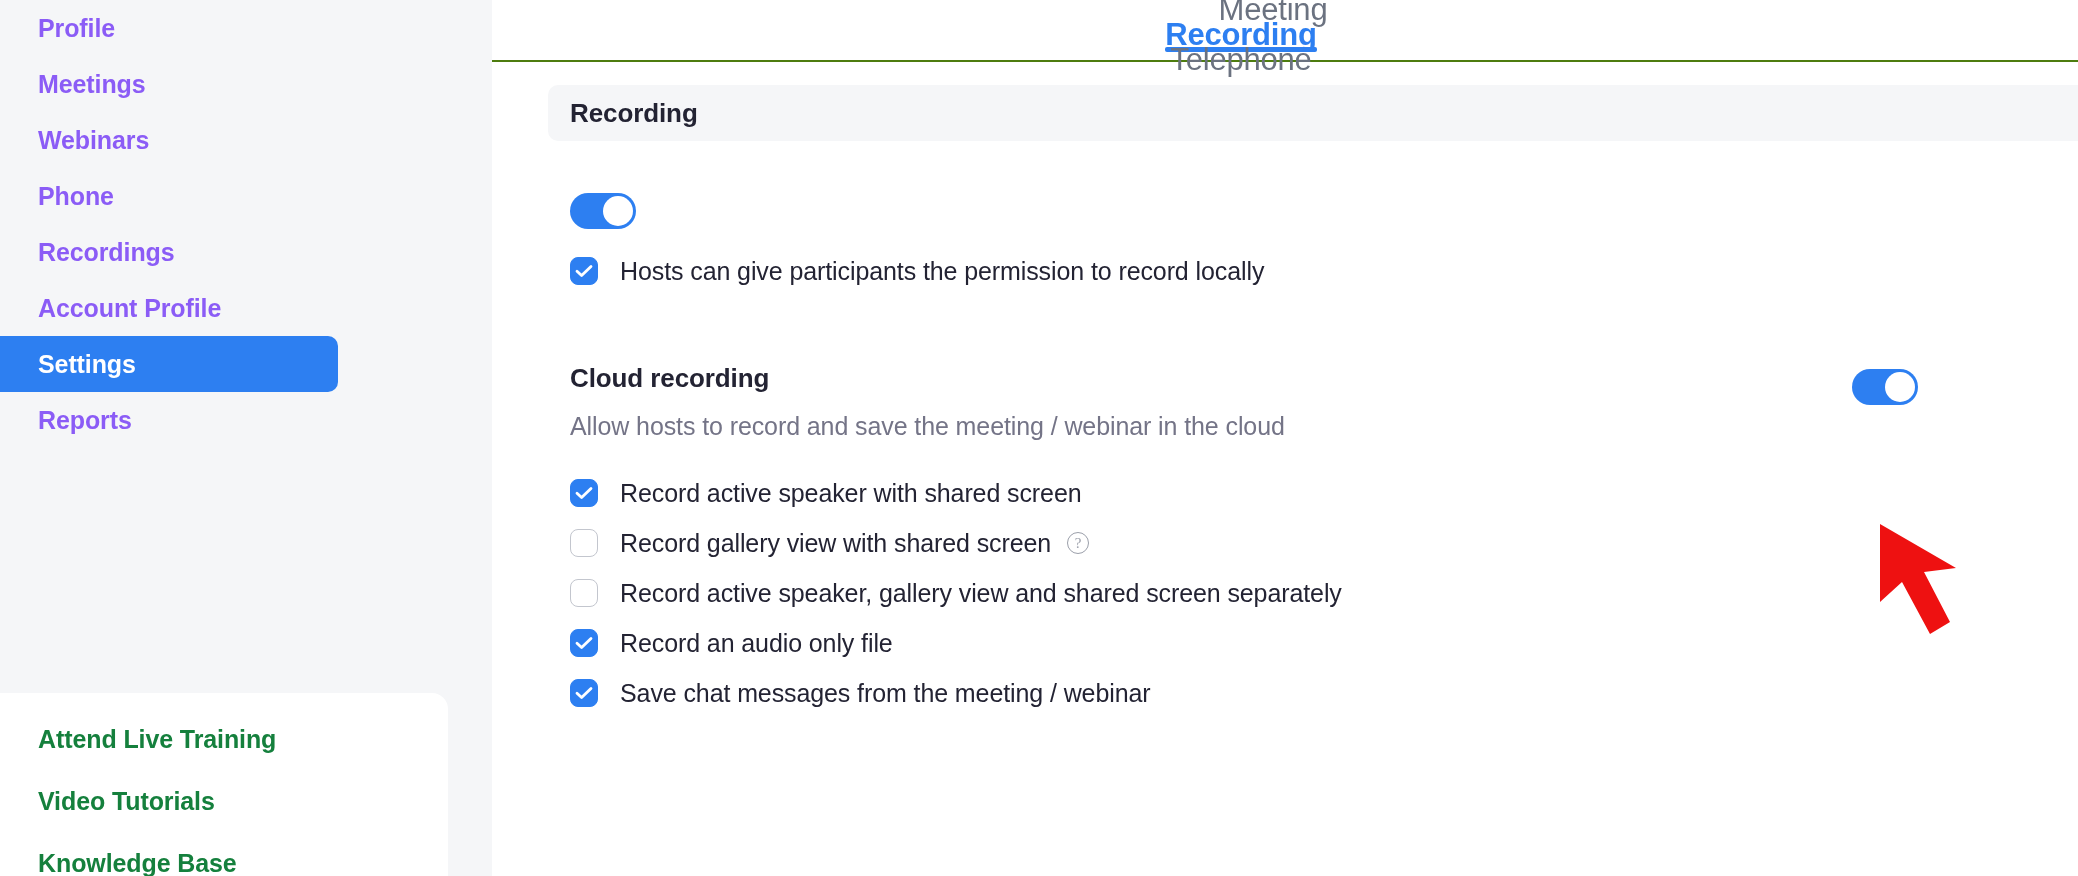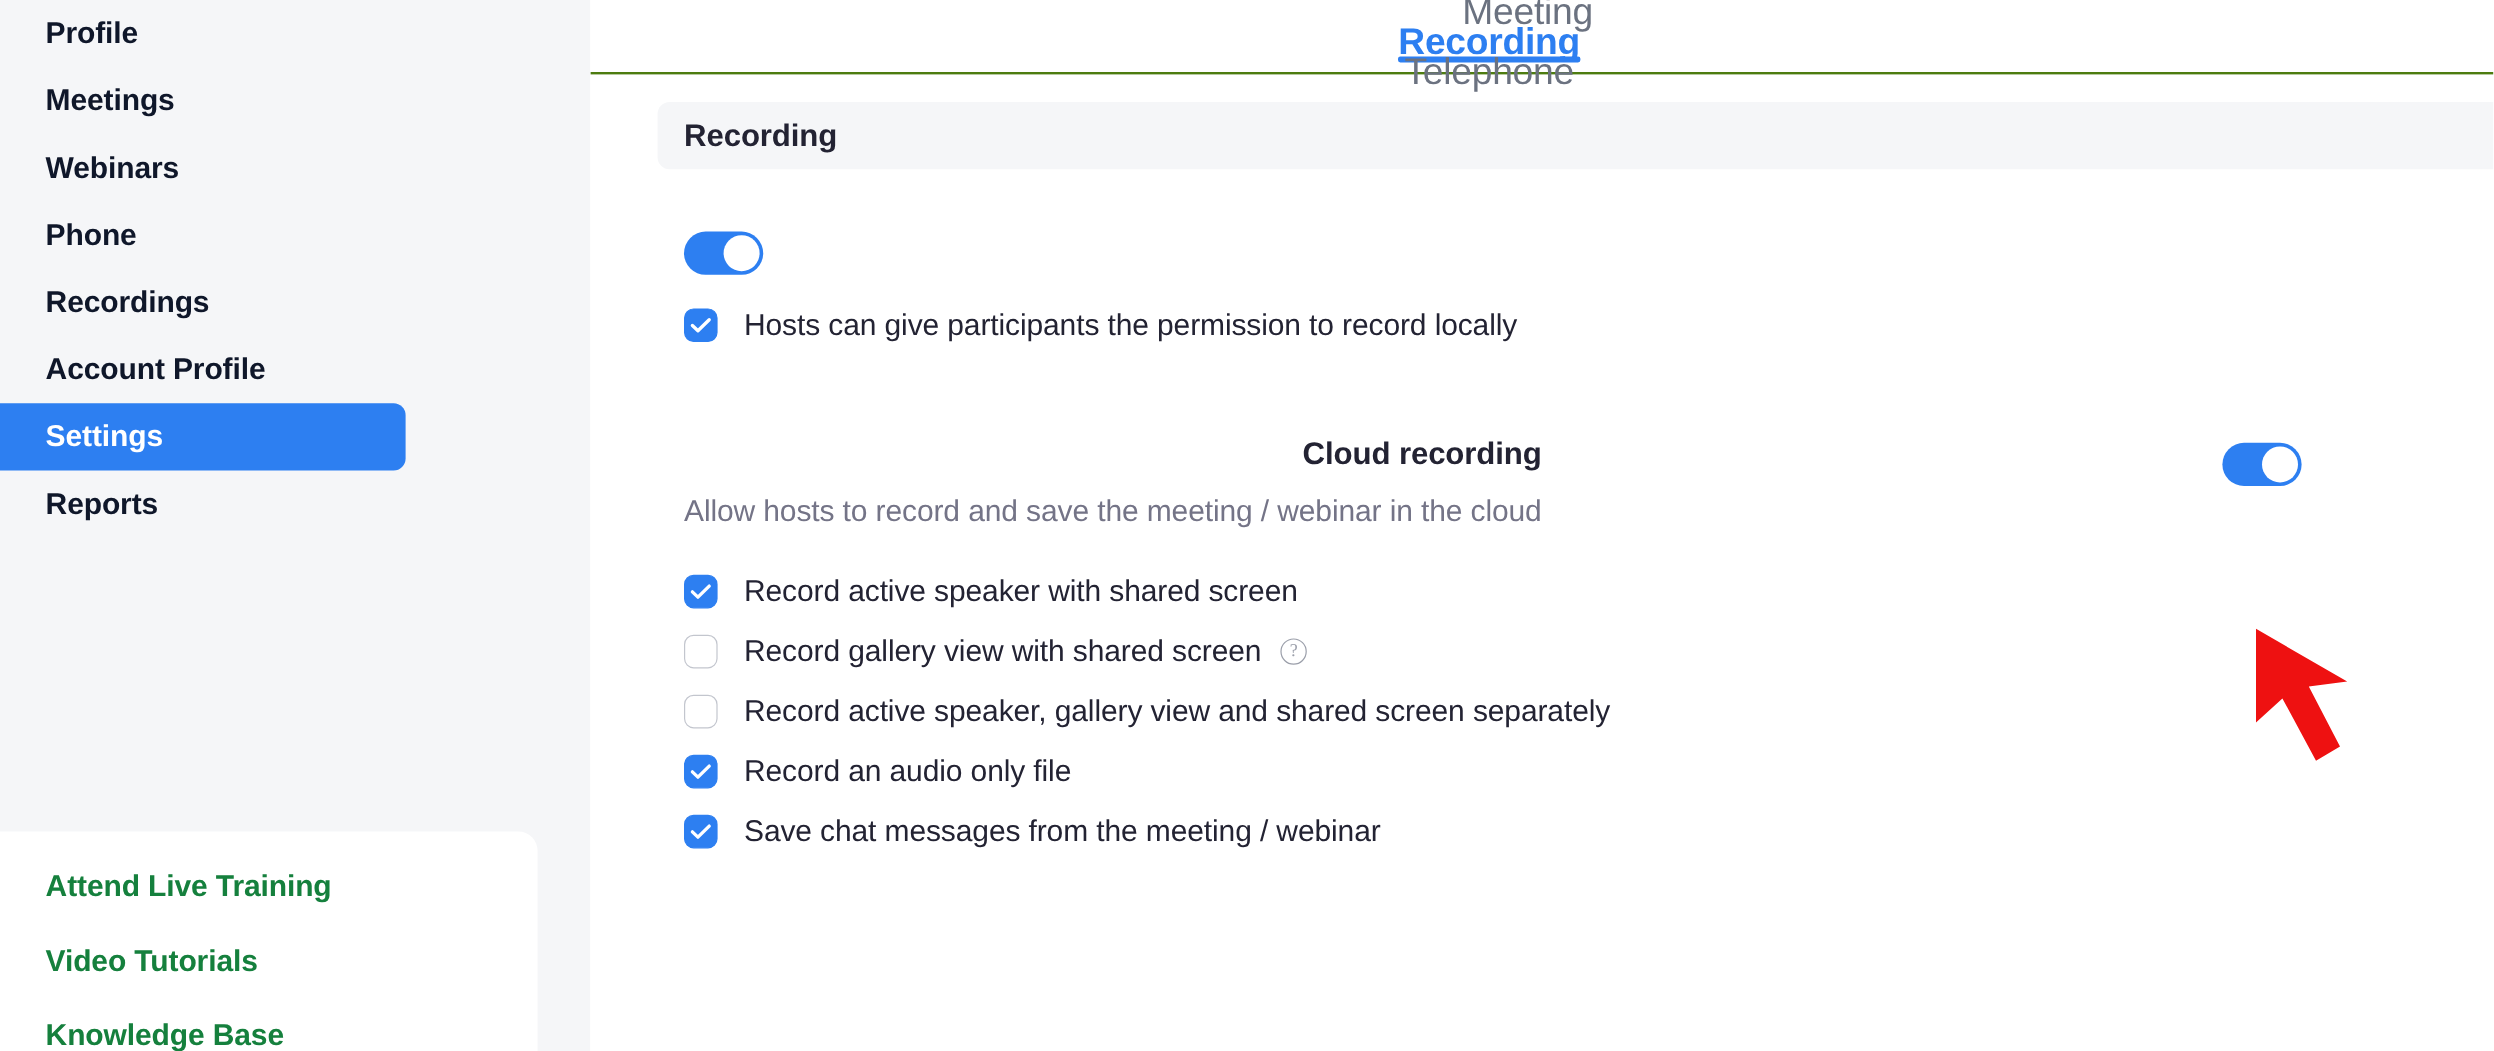--- a/index.html
+++ b/index.html
@@ -37,21 +37,21 @@
     width: 492px;
   }
   .nav-item {
     position: relative;
     display: flex;
     align-items: center;
     height: 56px;
     padding-left: 38px;
     font-size: 25px;
     font-weight: bold;
-    color: #0f172a;
+    color: #8b5cf6;
     letter-spacing: -0.1px;
     box-sizing: border-box;
     cursor: pointer;
   }
   .nav-item.active {
     background: #2d7ff1;
     color: #ffffff;
     width: 338px;
     border-top-right-radius: 10px;
     border-bottom-right-radius: 10px;
@@ -333,21 +333,21 @@
             <span class="checkbox checked">
               <svg width="26" height="26" viewBox="0 0 26 26">
                 <path d="M6 13.2 L10.6 17.6 L20 8.4" fill="none" stroke="#ffffff" stroke-width="2.8" stroke-linecap="round" stroke-linejoin="round"></path>
               </svg>
             </span>
             <span class="check-label">Hosts can give participants the permission to record locally</span>
           </div>
         </div>
       </div>
 
-      <div class="setting-block" style="margin-top:78px;text-align:right;">
+      <div class="setting-block" style="margin-top:78px;">
         <div class="setting-row">
           <div>
             <div class="setting-title">Cloud recording</div>
             <div class="setting-desc">Allow hosts to record and save the meeting / webinar in the cloud</div>
           </div>
           <div class="toggle" style="margin-right:160px;margin-top:4px;">
             <span class="knob"></span>
           </div>
         </div>
 

